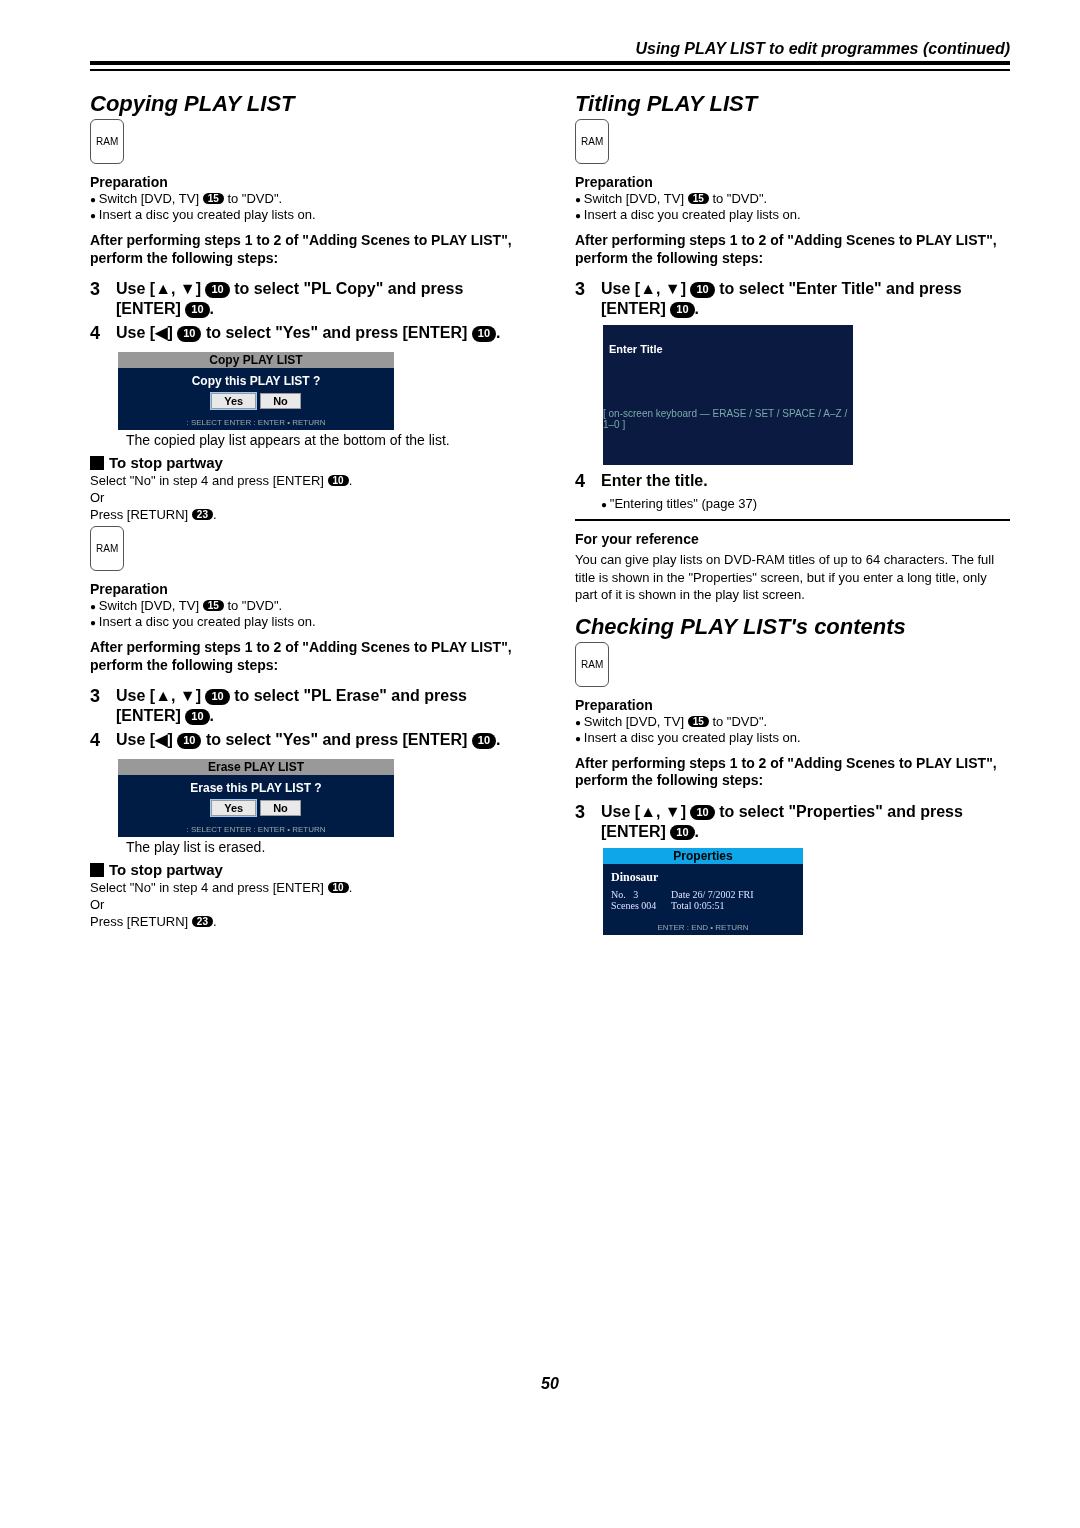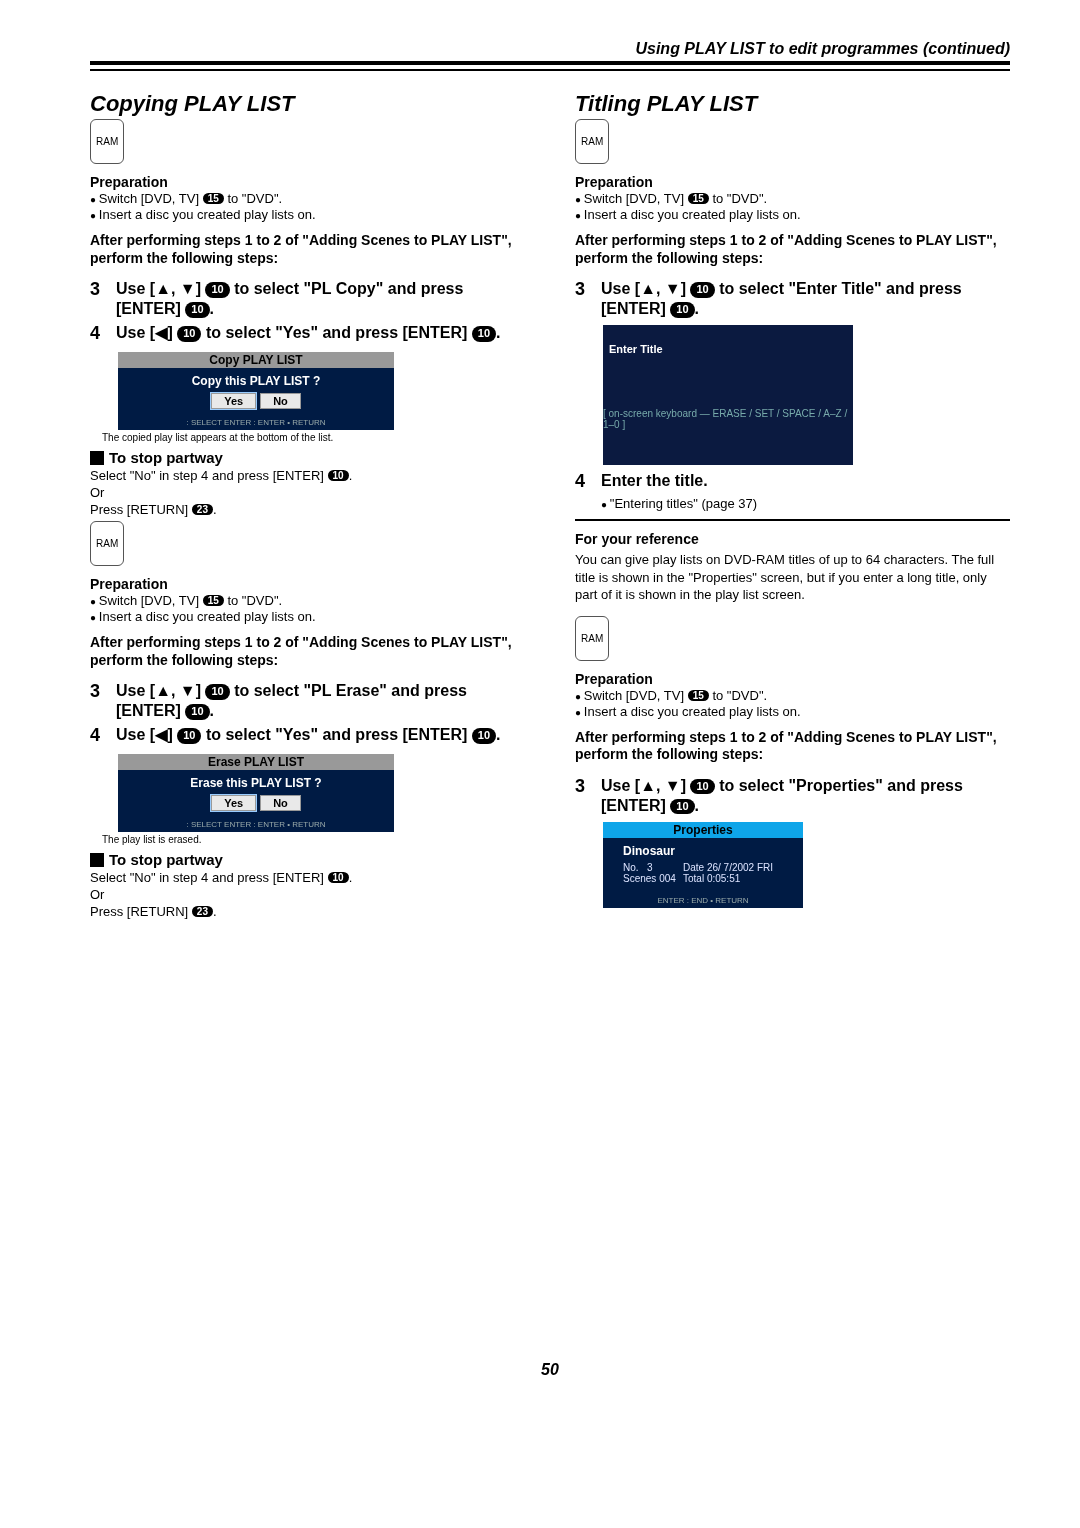--- a/index.html
+++ b/index.html
@@ -30,31 +30,31 @@
   .num-bubble { display: inline-block; background: #000; color: #fff; border-radius: 10px; font-size: 11px; font-weight: bold; padding: 1px 6px; vertical-align: 1px;}
   .num-bubble-sm { display: inline-block; background: #000; color: #fff; border-radius: 9px; font-size: 10px; font-weight: bold; padding: 0 5px; vertical-align: 1px;}
   .dialog-box { background: #001b44; color: #c8d2ee; width: 276px; margin: 8px 0 2px 28px; font-size: 11px;}
   .dialog-bar { background: #999; color: #000; font-weight: bold; text-align: center; font-size: 12px; padding: 1px 0;}
   .dialog-body { text-align: center; padding: 6px 0 3px 0;}
   .dialog-msg { color:#fff; font-weight: bold; font-size: 12px; margin-bottom: 5px;}
   .dialog-btns { display: flex; justify-content: center; gap: 4px;}
   .dbtn { background: #e9e9e9; color: #000; font-weight: bold; font-size: 11px; padding: 1px 12px; border: 1px solid #999;}
   .dbtn.sel { outline: 1px solid #9cf; color: #000;}
   .dialog-foot { font-size: 8px; color: #9aa; text-align: center; padding: 6px 0 3px 0;}
-  .thin-note { font-size: 10px; font-weight: normal; margin: 2px 0 6px 12px;}
+  .thin-note { font-size: 14px; font-weight: normal; margin: 2px 0 6px 36px;}
   .bar-head { display: flex; align-items: center; margin-top: 6px;}
   .bar-head .sq { width: 14px; height: 14px; background:#000; margin-right: 5px;}
   .bar-head .t { font-weight: bold; font-size: 15px;}
   .body-text { font-size: 13px; font-weight: normal; margin: 2px 0;}
   .img-placeholder { width: 250px; height: 140px; background: #0b1a40; color: #cfe; font-size: 9px; margin: 6px 0 6px 28px; display: flex; flex-direction: column; }
   .enter-title-bar { background:#0b1a40; color:#fff; font-size:11px; padding:18px 6px; font-weight:bold;}
   .keyboard { flex:1; display:flex; align-items:center; justify-content:center; color:#7aa; font-size:10px;}
   .props-box { background: #001b44; color:#dbe3ff; width: 200px; margin: 6px 0 0 28px; font-size: 11px;}
   .props-bar { background:#0ea5e9; color:#000; font-weight:bold; text-align:center; font-size:12px; padding: 1px 0;}
-  .props-body { padding: 6px 20px;}
+  .props-body { padding: 6px 8px; font-family: Liberation Serif, serif;}
   .props-row { display:flex; font-size:10px;}
   .props-row > div:first-child { width: 60px;}
   .para-nb { font-size: 13px; font-weight: normal; line-height: 1.35; margin: 4px 0 10px 0;}
   .step-sub { font-size: 13px; font-weight: normal; margin: 2px 0 4px 26px;}
   .step-sub::before { content: "● "; font-size: 10px; }
   .pagen { text-align: center; font-style: italic; font-weight: bold; font-size: 16px; margin-top: 440px;}
 </style>
 </head>
 <body>
 
@@ -223,20 +223,21 @@
           <div class="step-body">Enter the title.</div>
         </li>
       </ol>
       <div class="step-sub">"Entering titles" (page 37)</div>
 
       <hr class="hr-sep">
       <div class="sub-h">For your reference</div>
       <div class="para-nb">You can give play lists on DVD-RAM titles of up to 64 characters. The full title is shown in the "Properties" screen, but if you enter a long title, only part of it is shown in the play list screen.</div>
 
       
+      <div class="section-title" style="margin-top:4px;">Checking PLAY LIST's contents</div>
       <span class="ram-badge">RAM</span>
       <div class="sub-h">Preparation</div>
       <div class="bullet-line">
         <span>Switch [DVD, TV]</span>
         <span class="num-bubble-sm">15</span>
         <span> to "DVD".</span>
       </div>
       <div class="bullet-line">Insert a disc you created play lists on.</div>
       <div class="para">After performing steps 1 to 2 of "Adding Scenes to PLAY LIST", perform the following steps:</div>
 

